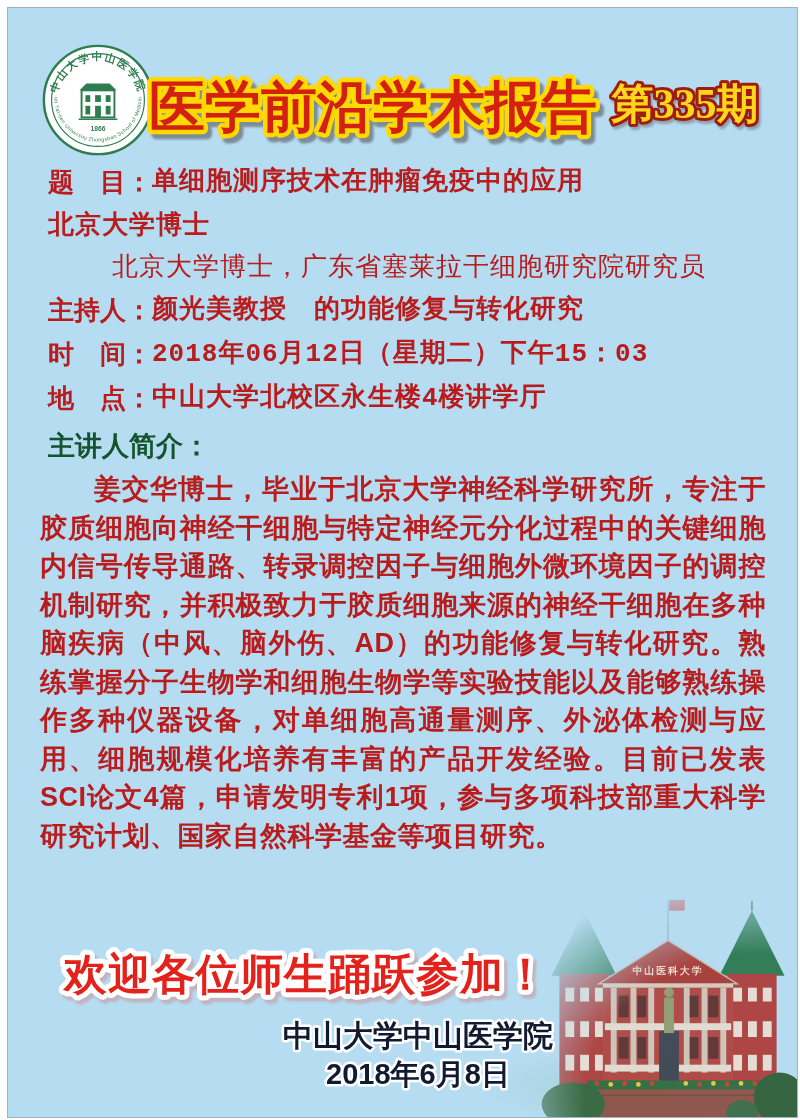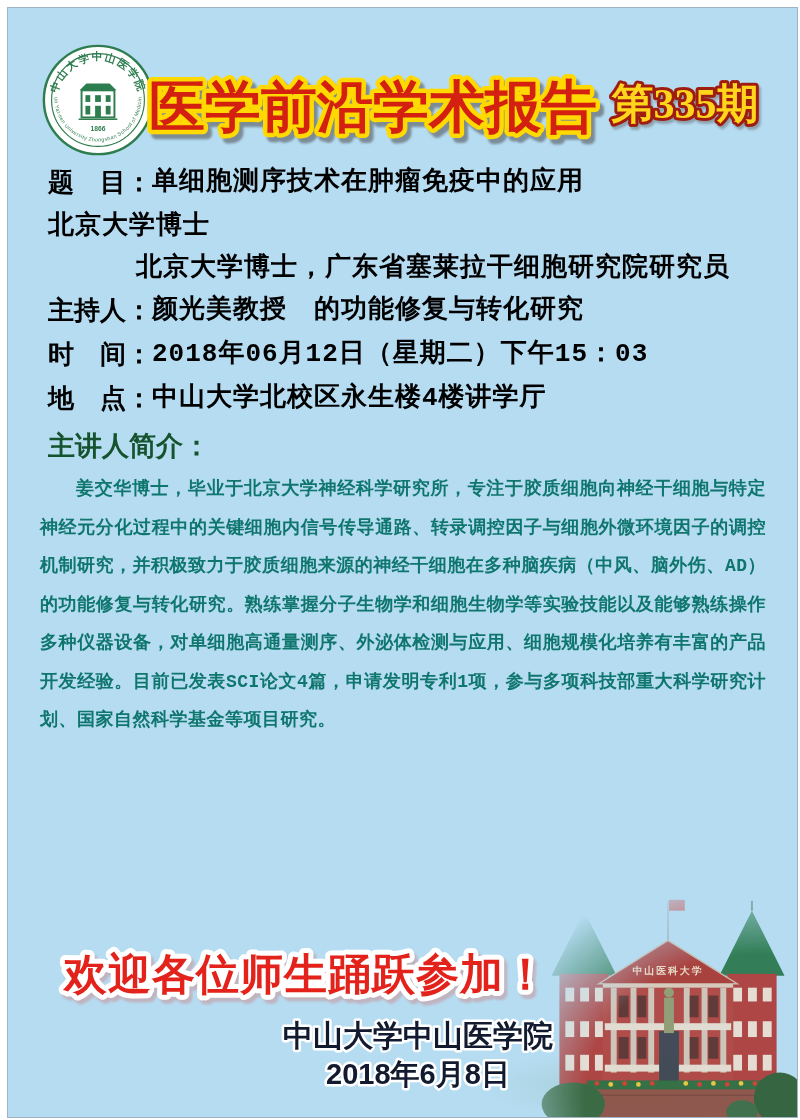--- a/index.html
+++ b/index.html
@@ -13,31 +13,31 @@
     background:#b6dcf2;outline:1px solid #9fb3c2;overflow:hidden;}
 
   
   .logo{position:absolute;left:32px;top:34px;width:116px;height:116px;}
   .title-svg{position:absolute;left:130px;top:44px;width:470px;height:95px;
     filter:drop-shadow(4px 5px 1px rgba(75,75,75,.55));}
   .issue-svg{position:absolute;left:580px;top:62px;width:195px;height:62px;
     filter:drop-shadow(2px 3px 1px rgba(90,90,90,.45));}
 
   
-  .info{position:absolute;left:40px;top:156px;width:722px;color:#000000;}
+  .info{position:absolute;left:40px;top:156px;width:722px;color:#b91c1c;}
   .info-row{display:flex;line-height:37px;margin-bottom:7px;font-size:26px;font-weight:bold;}
   .info-label{flex:0 0 104px;font-family:var(--sans);letter-spacing:0;white-space:pre;}
   .info-value{font-family:Liberation Mono, monospace;letter-spacing:1px;}
-  .info-sub{margin-left:88px;line-height:37px;margin-top:-4px;margin-bottom:7px;
-    font-size:26px;font-weight:bold;font-family:var(--serif);letter-spacing:1px;}
+  .info-sub{margin-left:64px;line-height:37px;margin-top:-4px;margin-bottom:7px;
+    font-size:26px;font-weight:normal;font-family:var(--serif);letter-spacing:1px;}
 
   
   .bio-heading{position:absolute;left:40px;top:420px;font-size:27px;font-weight:bold;color:#14532d;}
-  .bio-text{position:absolute;left:32px;top:462px;width:726px;font-family:Liberation Mono, monospace;
-    font-size:18px;font-weight:bold;line-height:38.5px;color:#0f766e;
+  .bio-text{position:absolute;left:32px;top:462px;width:726px;font-family:Liberation Sans, sans-serif;
+    font-size:27px;font-weight:bold;line-height:38.5px;color:#b91c1c;
     text-align:justify;text-indent:2em;letter-spacing:0.5px;}
 
   
   .welcome-svg{position:absolute;left:50px;top:928px;width:480px;height:72px;
     filter:drop-shadow(3px 4px 1px rgba(205,130,130,.45));}
   .org-svg{position:absolute;left:228px;top:1008px;width:364px;height:84px;}
 
   .building{position:absolute;right:0;bottom:0;width:258px;height:232px;opacity:.95;
     -webkit-mask-image:radial-gradient(130% 120% at 85% 92%, #000 52%, rgba(0,0,0,0) 84%);
     mask-image:radial-gradient(130% 120% at 85% 92%, #000 52%, rgba(0,0,0,0) 84%);}

